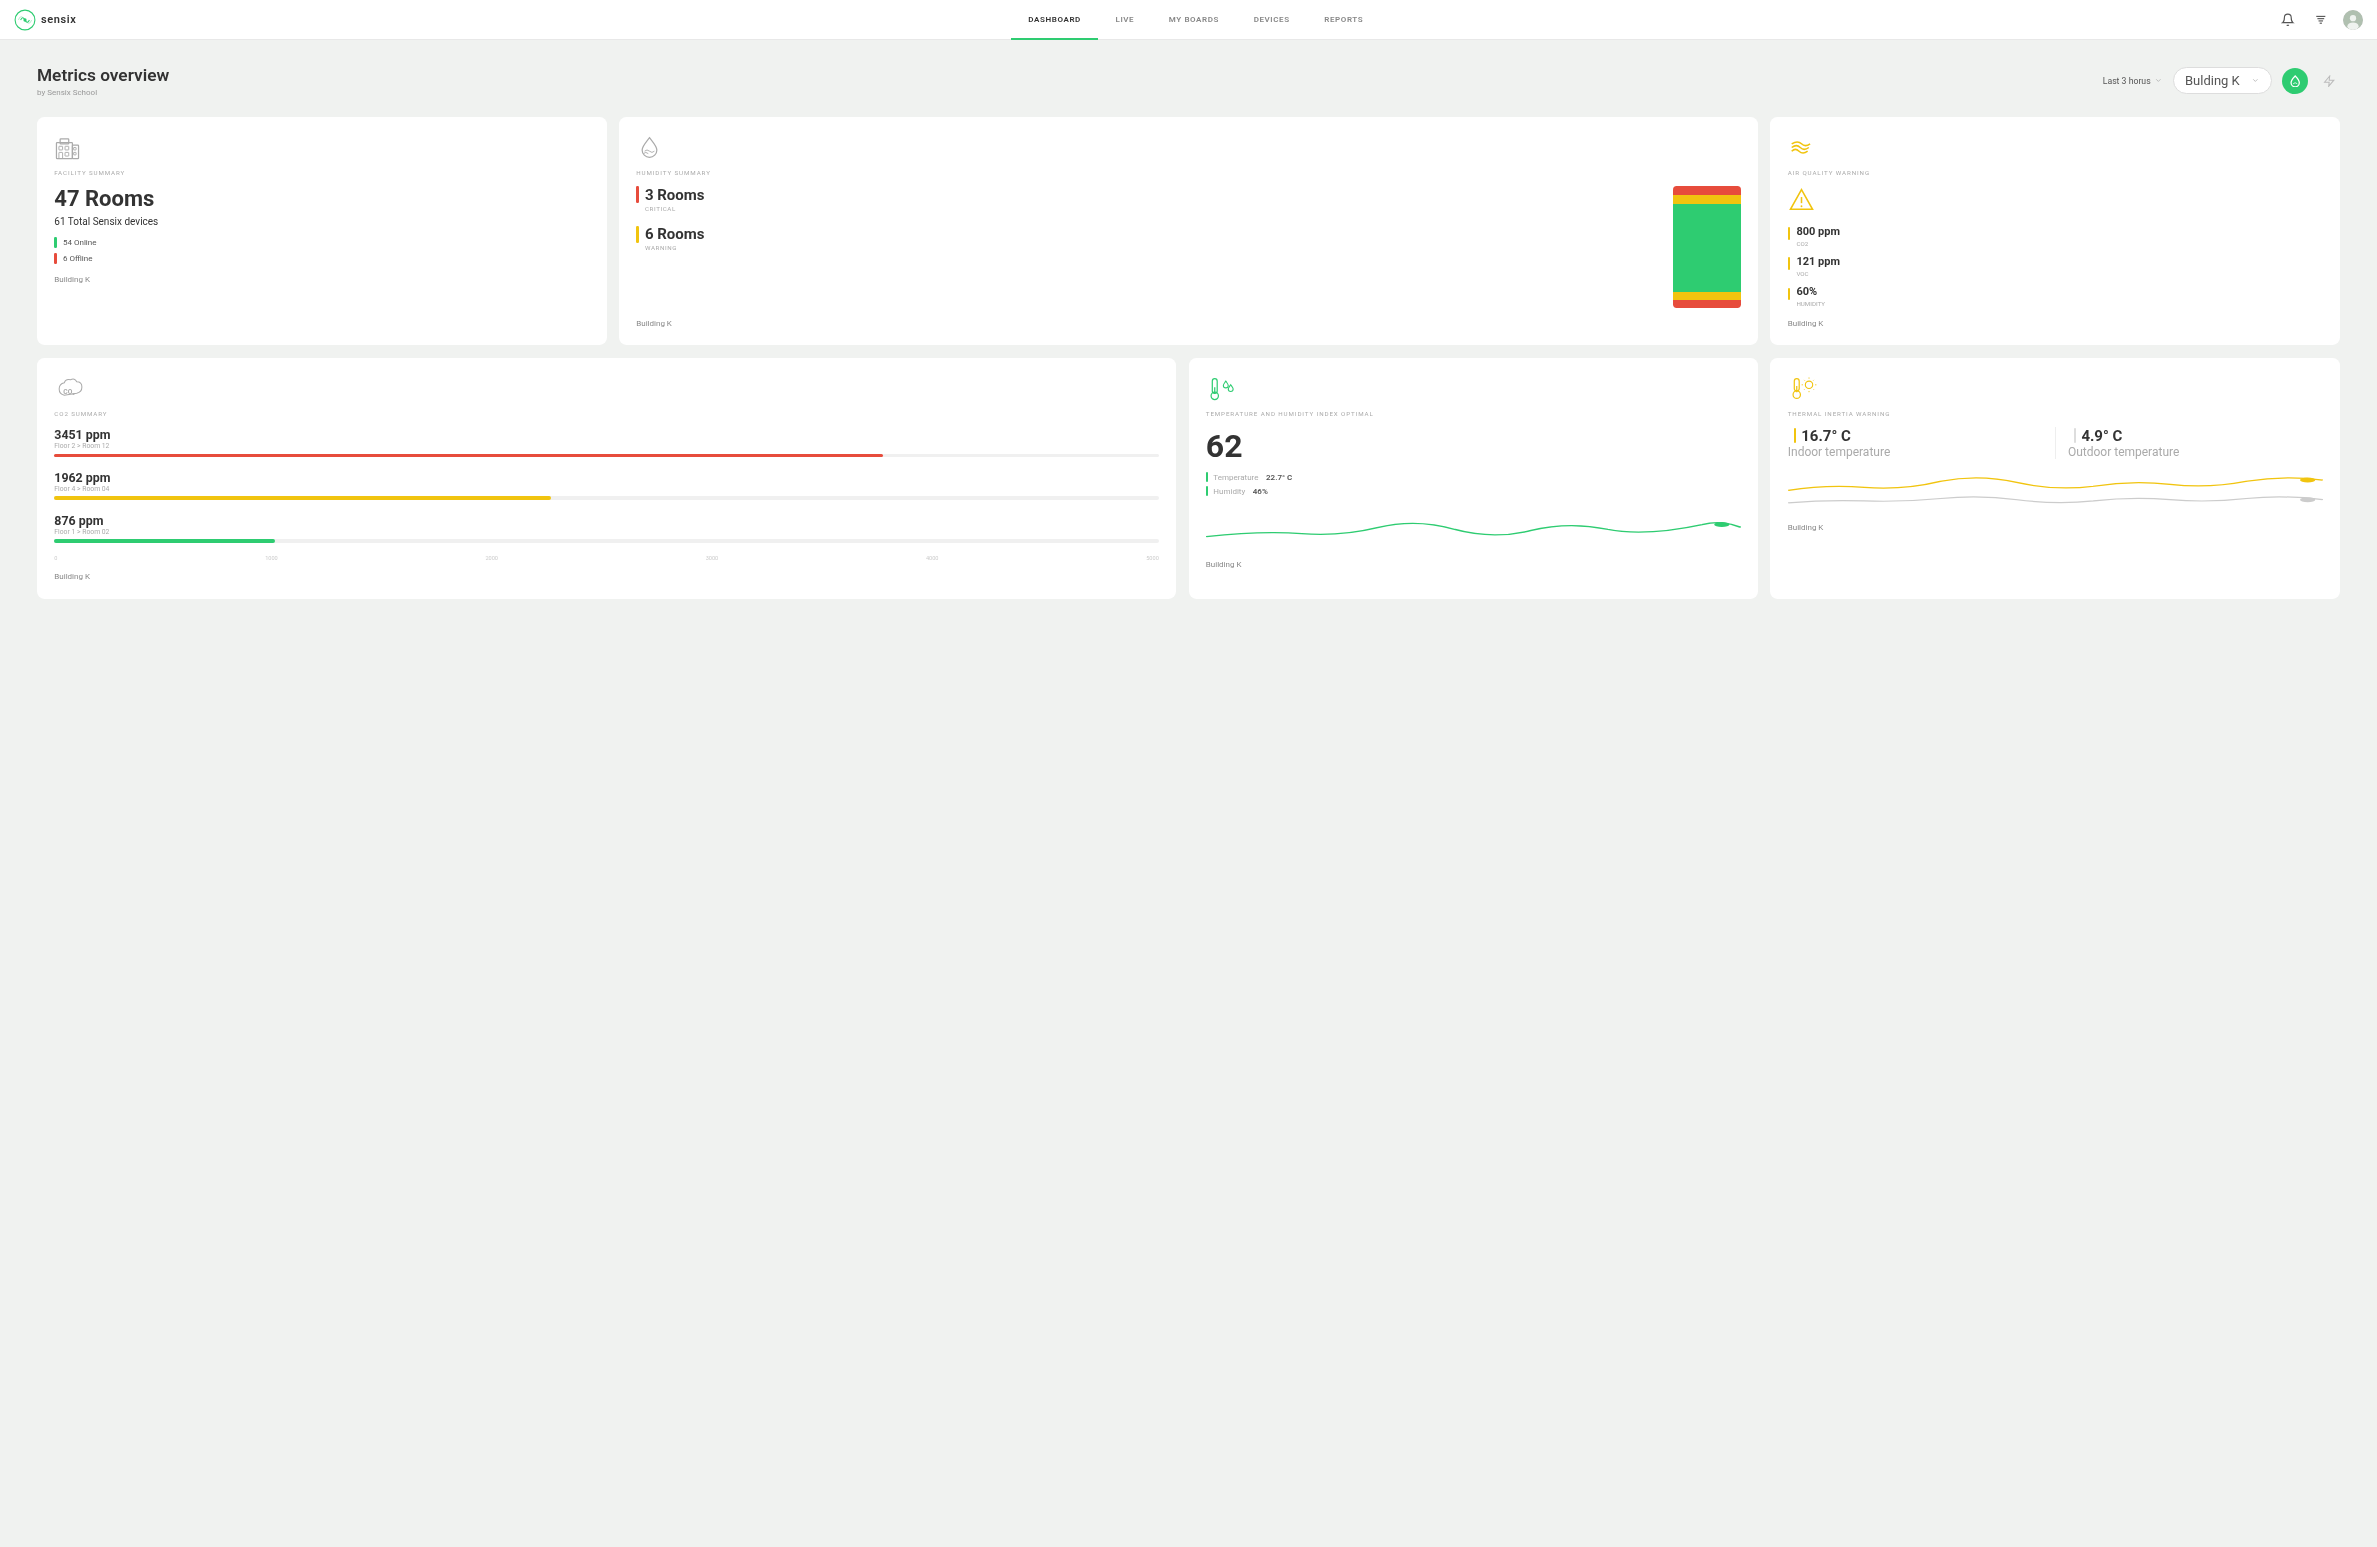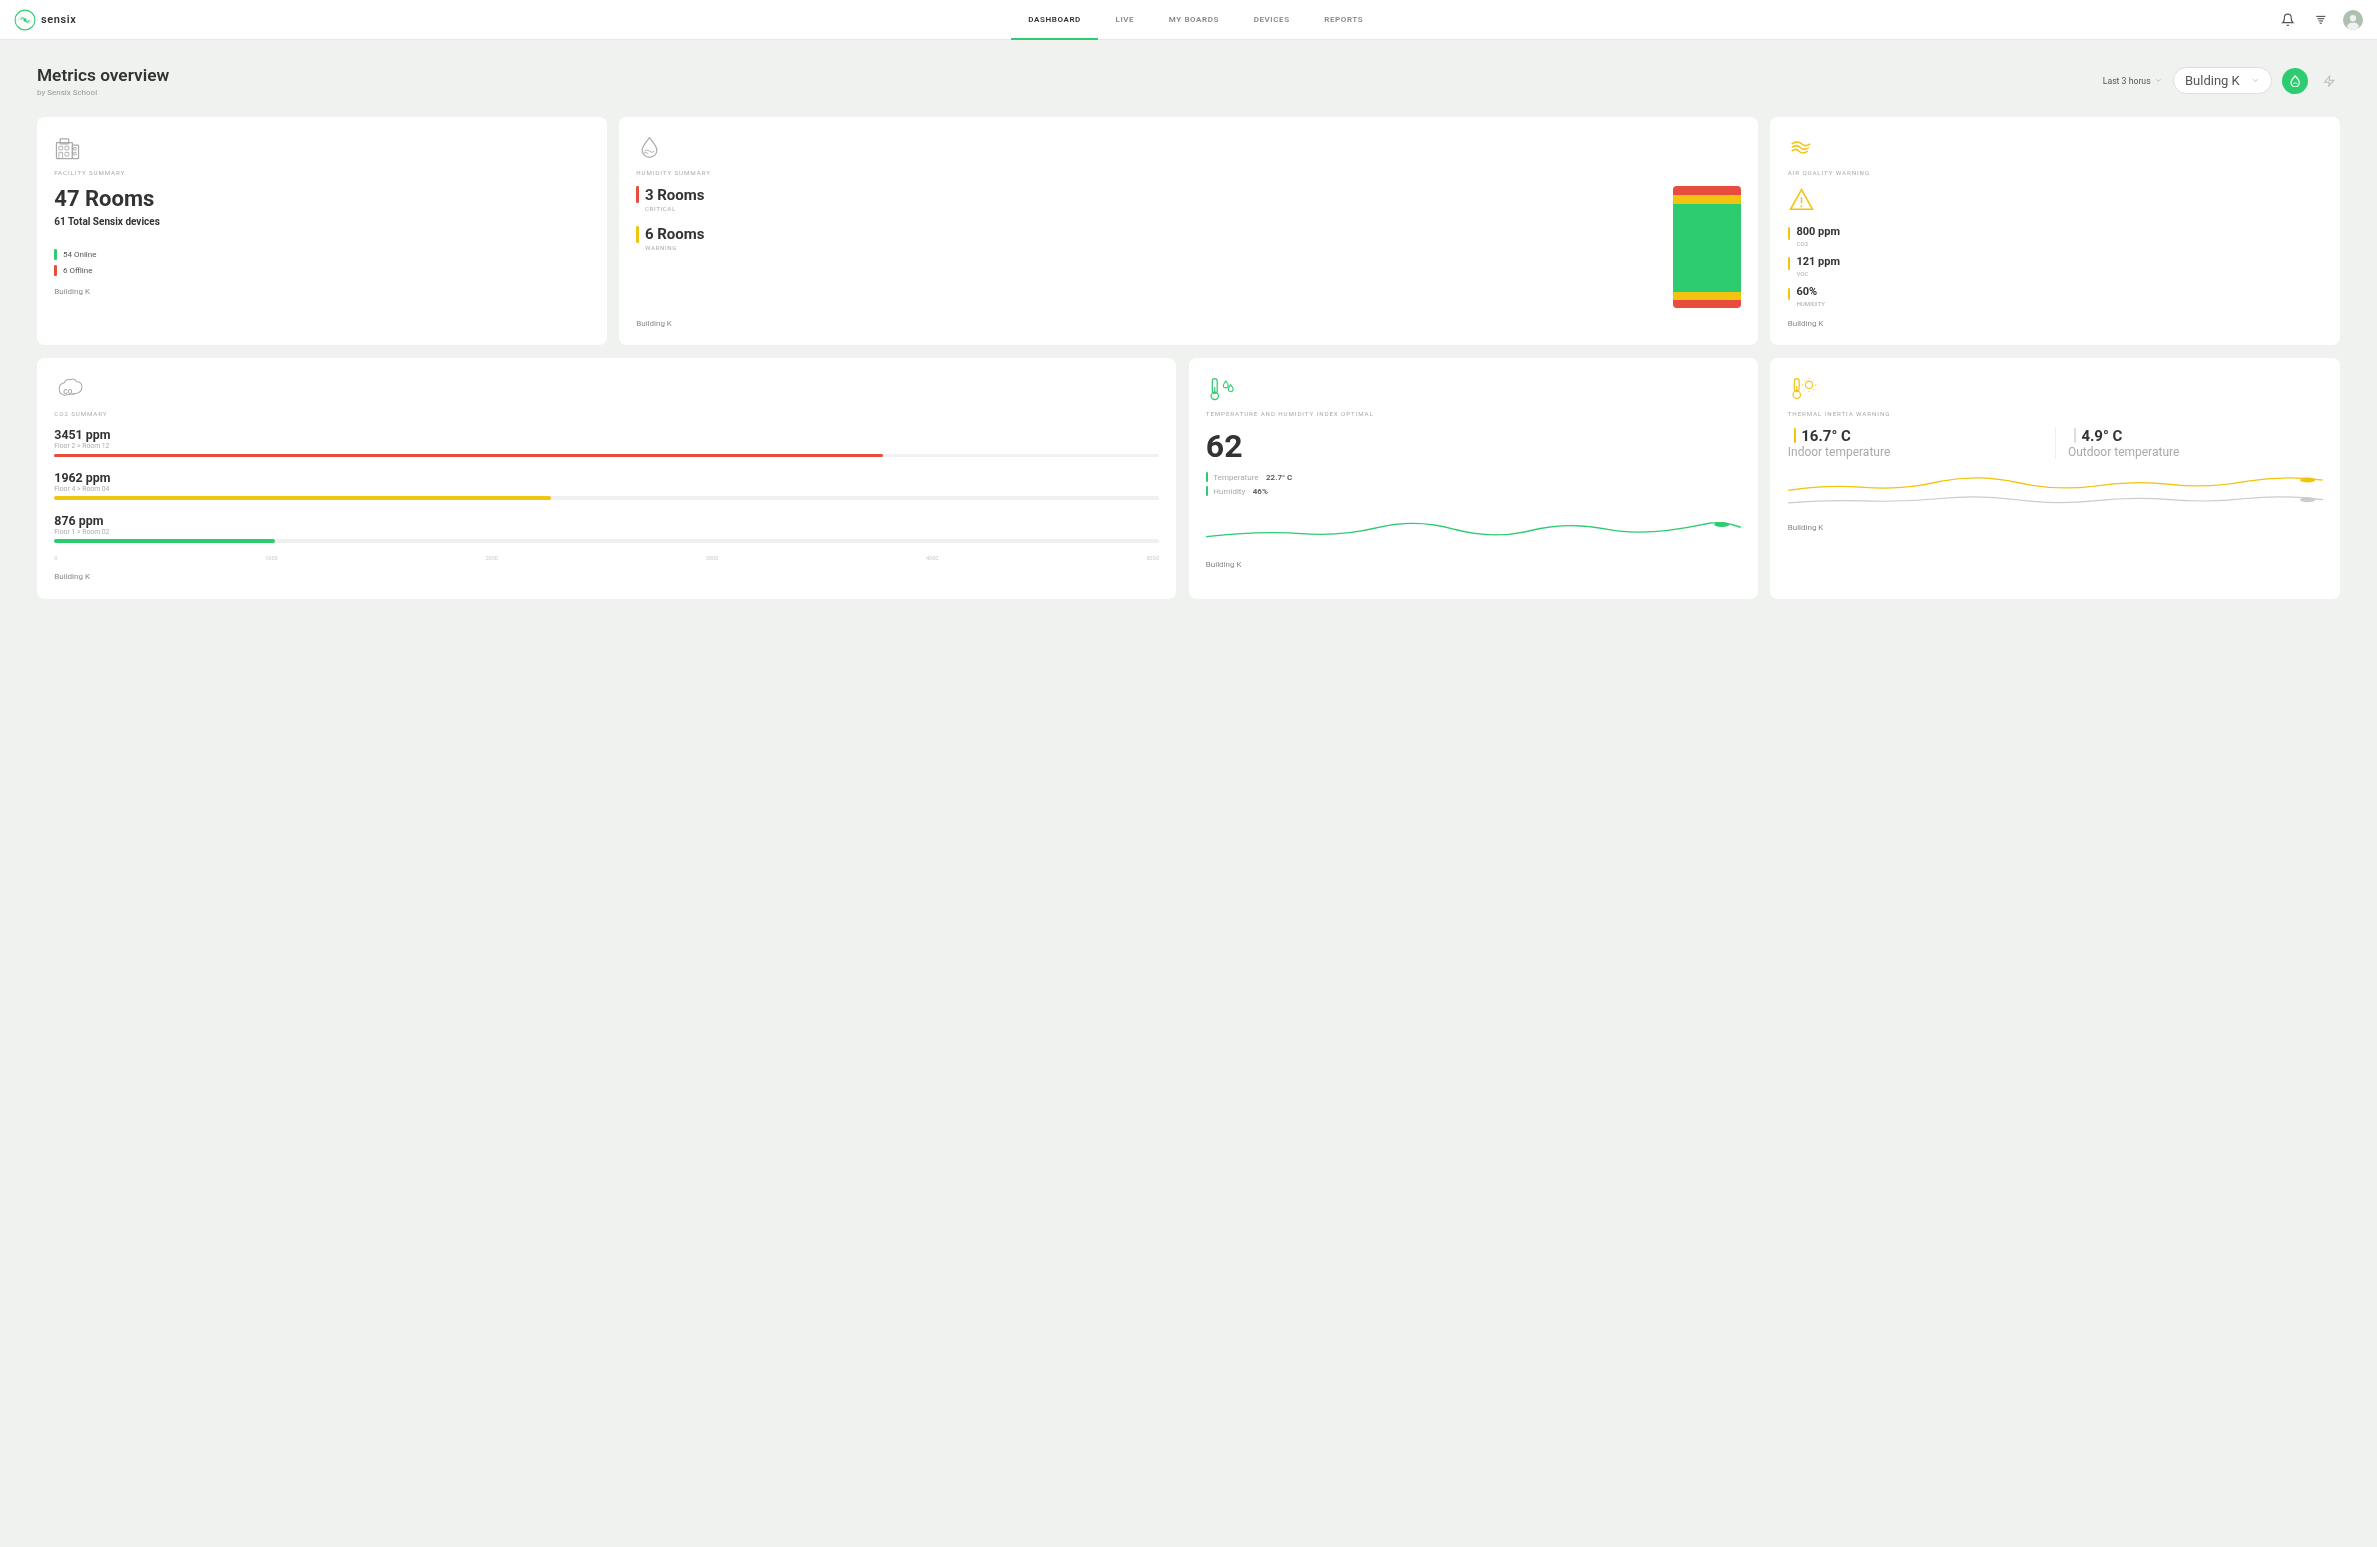--- a/index.html
+++ b/index.html
@@ -198,23 +198,23 @@
 
     
     .facility-rooms {
       font-size: 22px;
       font-weight: 700;
       color: #333;
       margin-bottom: 5px;
     }
     .facility-devices {
       font-size: 10px;
-      font-weight: 700;
-      color: #333;
-      margin-bottom: 22px;
+      font-weight: 400;
+      color: #333;
+      margin-bottom: 10px;
     }
     .status-item {
       display: flex;
       align-items: center;
       gap: 6.2px;
       font-size: 8px;
       color: #555;
       margin-bottom: 5px;
     }
     .status-dot {

